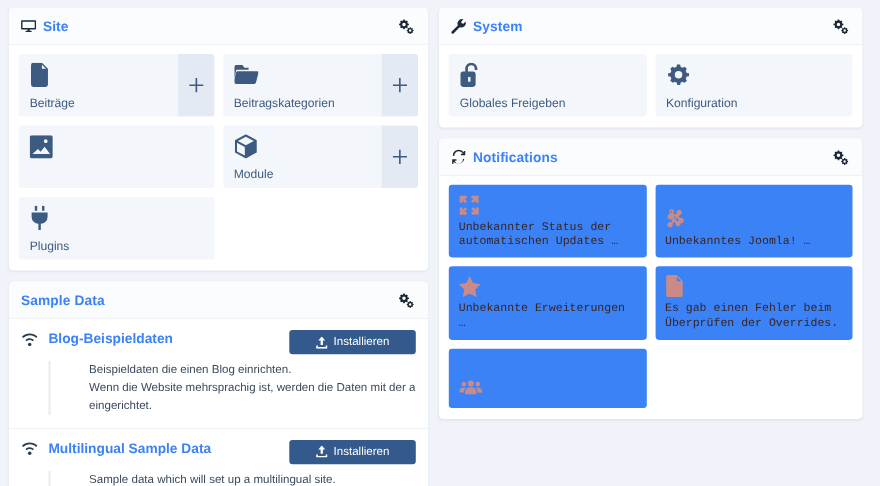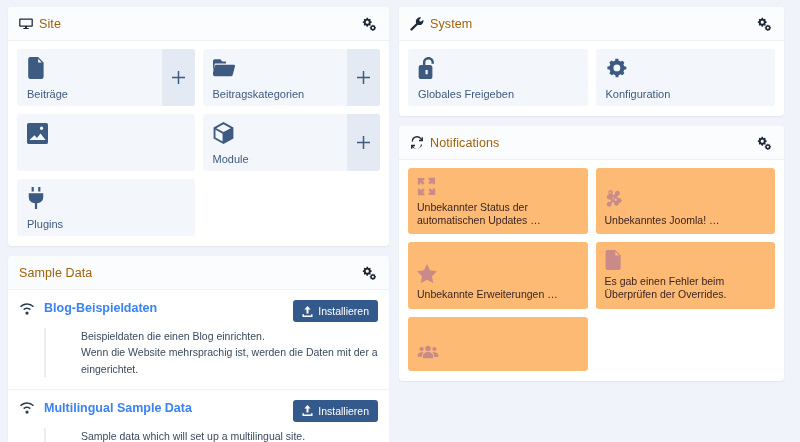--- a/index.html
+++ b/index.html
@@ -51,22 +51,22 @@
     padding: 8px 11px 7px 11px;
     background: #fbfcfe;
     border-bottom: 1px solid #eef1f6;
   }
 
   .panel-title {
     display: flex;
     align-items: center;
     gap: 6px;
     font-size: 12.5px;
-    font-weight: normal;
-    color: #a16207;
+    font-weight: bold;
+    color: #3b82f6;
     letter-spacing: 0.1px;
   }
 
   .panel-title .t-ico {
     display: inline-flex;
     align-items: center;
     justify-content: center;
     width: 14px;
     height: 14px;
     color: #1e2a38;
@@ -138,28 +138,29 @@
     justify-content: center;
     color: #3d5a80;
     cursor: pointer;
   }
   .tile-add svg { display: block; }
 
   
   .note {
     flex: 0 0 calc(50% - 4px);
     min-height: 54px;
-    background: #fdba74;
+    background: #3b82f6;
     border-radius: 3px;
     padding: 8px 9px 7px 9px;
     display: flex;
     flex-direction: column;
     justify-content: flex-end;
     gap: 5px;
     cursor: pointer;
+    font-family: Liberation Mono, monospace;
   }
   .note-ico {
     color: #c98a88;
     height: 20px;
     display: flex;
     align-items: flex-end;
   }
   .note-ico svg { display: block; }
   .note-label {
     font-size: 10.5px;
@@ -205,21 +206,21 @@
   .btn-install {
     display: inline-flex;
     align-items: center;
     gap: 5px;
     background: #34598c;
     color: #ffffff;
     border: none;
     border-radius: 3px;
     font-family: inherit;
     font-size: 10.5px;
-    padding: 5px 9px;
+    padding: 5px 24px;
     cursor: pointer;
     white-space: nowrap;
   }
   .btn-install svg { display: block; }
 
   .sd-desc {
     margin: 6px 0 0 25px;
     padding-left: 9px;
     border-left: 2px solid #e9edf3;
     font-size: 10.5px;

